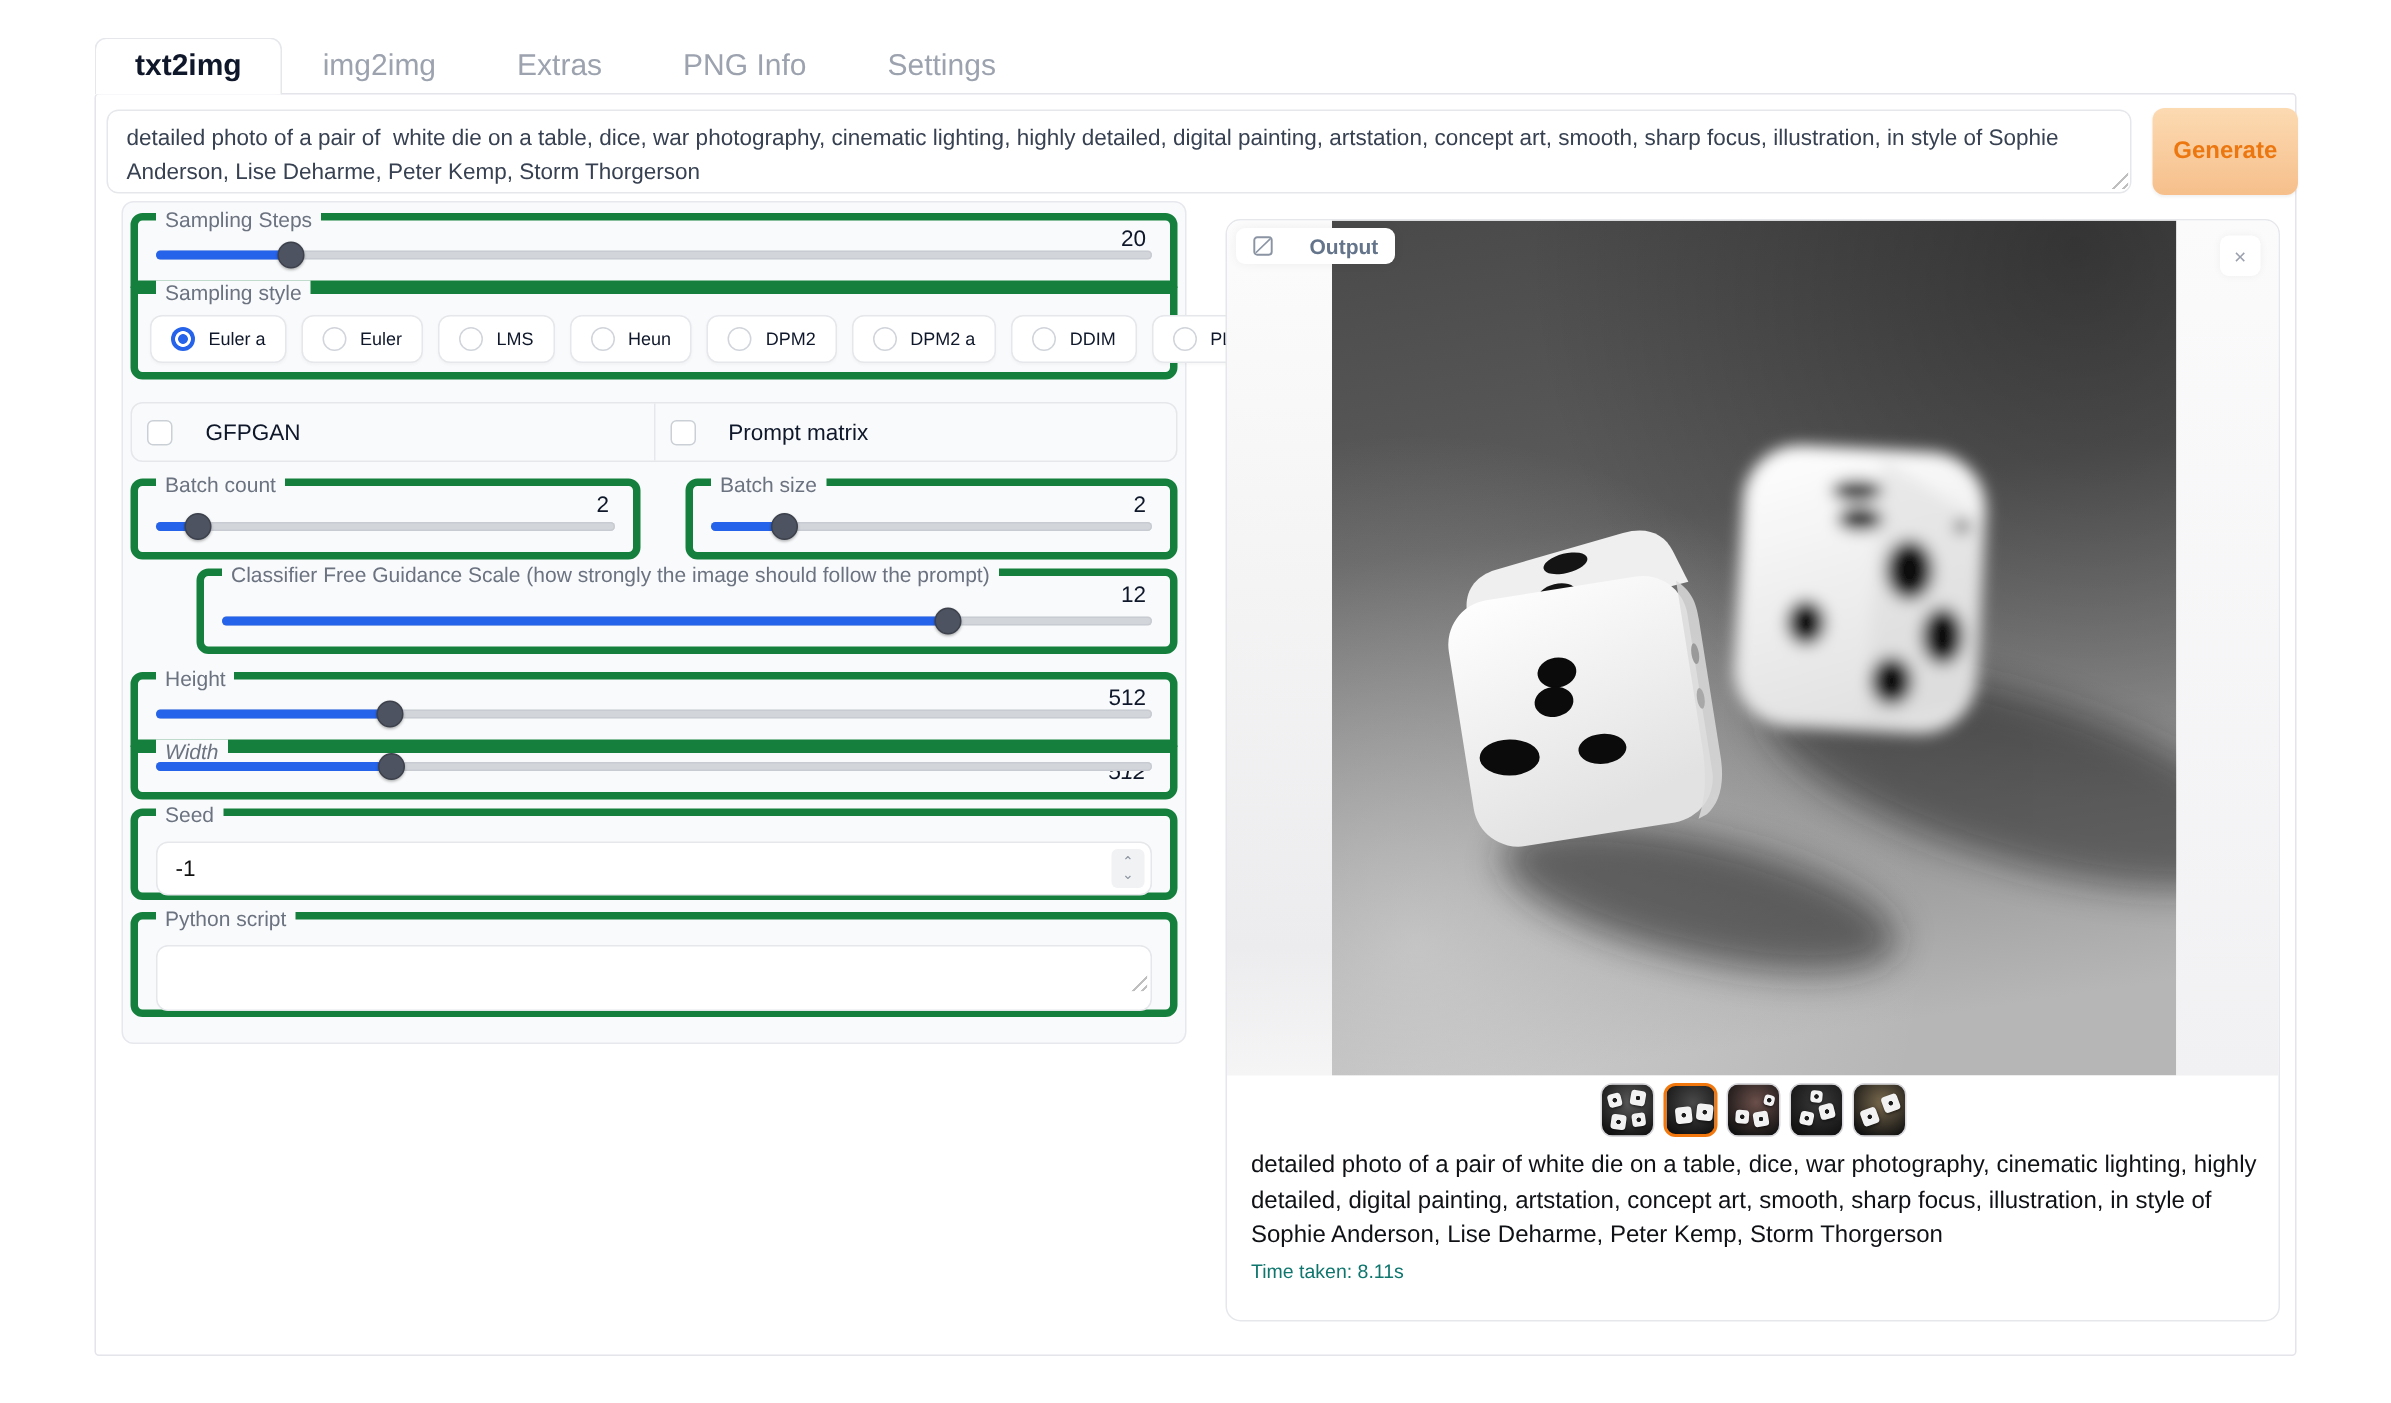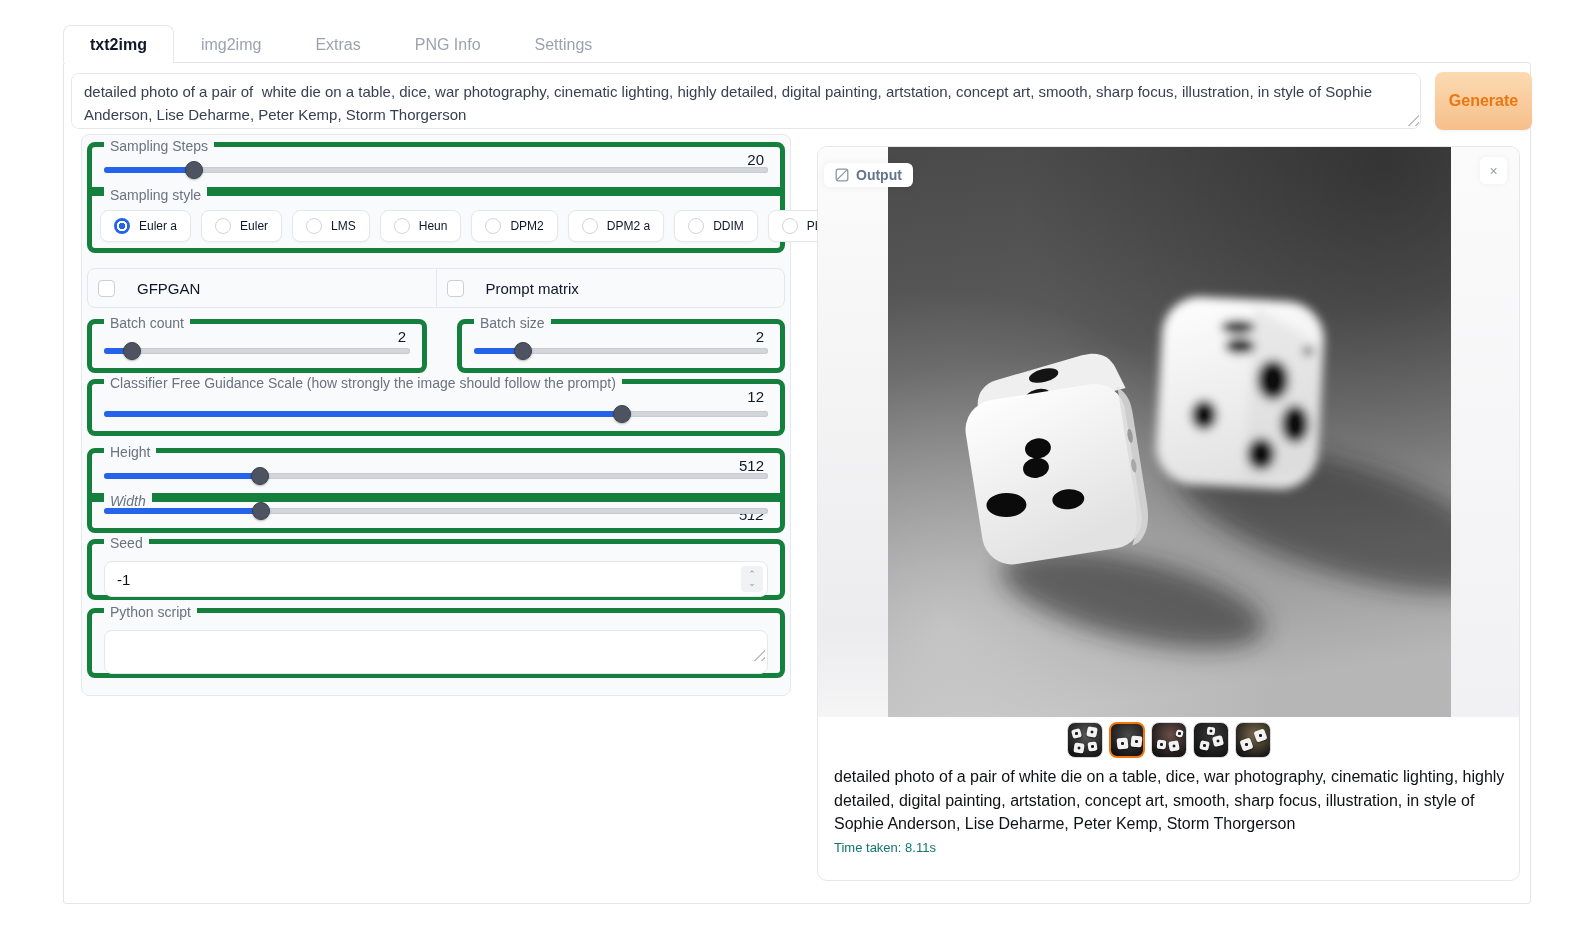--- a/index.html
+++ b/index.html
@@ -1,21 +1,21 @@
 <!DOCTYPE html>
 <html><head>
 <meta charset="utf-8">
 <style>
   * { margin:0; padding:0; box-sizing:border-box; }
   html,body { width:1594px; height:935px; background:#fff; overflow:hidden;
               font-family:"Liberation Sans", sans-serif; color:#111827; }
 
   
   .tab-bar { position:absolute; left:63px; top:25px; height:38px; display:flex; z-index:3; }
-  .tab { padding:0 26px; line-height:37px; font-size:16px; color:#9ca3af; cursor:pointer;
+  .tab { padding:0 26px; line-height:37px; font-size:20px; color:#9ca3af; cursor:pointer;
          border:1px solid transparent; border-bottom:none; border-radius:8px 8px 0 0;text-align:right; }
   .tab.active { background:#fff; border-color:#e5e7eb; color:#0f172a; font-weight:700; }
 
   
   .container { position:absolute; left:63px; top:62px; width:1468px; height:842px;
                background:#fff; border:1px solid #e4e4eb; border-radius:3px; }
 
   
   .prompt-textarea { position:absolute; left:7px; top:10px; width:1350px; height:56px;
                      border:1px solid #e5e7eb; border-radius:8px; background:#fff;
@@ -63,21 +63,21 @@
   .check-half { flex:1; display:flex; align-items:center; gap:22px; padding-left:10px;
                 font-size:15px; color:#0f172a; cursor:pointer; }
   .check-half.first { border-right:1px solid #e5e7eb; }
   .checkbox { width:17px; height:17px; border:1px solid #cbd0d6; border-radius:4px; background:#fff; flex:none; }
 
   .batch-row { margin-top:11px; display:flex; gap:30px; }
   .batch-row .fieldset { height:54px; }
   .fieldset-batch-count { width:340px; }
   .fieldset-batch-size  { flex:1; }
 
-  .fieldset-cfg   { margin-top:6px;  height:57px; }
+  .fieldset-cfg   { margin-top:6px;  height:57px;margin-left:44px; }
   .fieldset-height{ margin-top:12px; height:50px; }
   .fieldset-width { height:36px;font-style:italic; }
   .fieldset-seed  { margin-top:6px;  height:61px; }
   .fieldset-python{ margin-top:8px;  height:70px; }
 
   .seed-input-wrap { position:absolute; left:12px; right:12px; top:17px; height:36px; }
   .seed-input { width:100%; height:100%; border:1px solid #e5e7eb; border-radius:8px; background:#fff;
                 font-family:"Liberation Sans",sans-serif; font-size:15px; color:#111; padding:0 34px 0 12px; outline:none; }
   .spinner { position:absolute; right:5px; top:5px; width:22px; height:26px; background:#f1f2f4;
              border-radius:4px; display:flex; flex-direction:column; align-items:center;
@@ -88,22 +88,22 @@
   .python-grip { position:absolute; right:15px; bottom:12px; }
 
   
   .output-panel { position:absolute; left:753px; top:83px; width:703px; height:735px;
                   border:1px solid #e5e7eb; border-radius:10px; background:#fff; overflow:hidden; }
   .gallery { position:absolute; left:0; top:0; width:100%; height:570px; display:flex; }
   .strip-left  { width:70px; background:linear-gradient(180deg,#fcfcfc 0%,#ececee 85%,#f5f5f6 100%); }
   .strip-right { flex:1;    background:linear-gradient(180deg,#fbfbfc 0%,#f1f1f3 100%); }
   .main-image { width:563px; height:570px; flex:none; cursor:pointer; }
   .output-tag { position:absolute; left:6px; top:5px; background:#fff; border-radius:6px;
-                padding:4px 11px; display:flex; align-items:center; gap:7px; color:#64748b;
-                font-size:14px; font-weight:600; box-shadow:0 0 8px rgba(0,0,0,.06); z-index:2;margin-top:11px; }
+                padding:4px 11px; display:flex; align-items:center; gap:24px; color:#64748b;
+                font-size:14px; font-weight:600; box-shadow:0 0 8px rgba(0,0,0,.06); z-index:2; }
   .close-btn { position:absolute; right:12px; top:10px; width:27px; height:27px; background:#fff;
                border-radius:6px; display:flex; align-items:center; justify-content:center;
                color:#9aa1ad; font-size:14px; cursor:pointer; box-shadow:0 0 6px rgba(0,0,0,.05); z-index:2; }
   .thumb-row { position:absolute; left:0; top:575px; width:100%; display:flex;
                justify-content:center; gap:6px; }
   .thumb { width:36px; height:36px; border-radius:8px; border:1px solid #d8d8dc; position:relative;
            overflow:hidden; cursor:pointer; flex:none; }
   .thumb.selected { border:2px solid #f2770c; }
   .mini-die { position:absolute; background:radial-gradient(circle at 50% 50%, #1a1a1a 1.3px, #f2f2f2 1.7px);
               border-radius:2.5px; box-shadow:0 1px 2px rgba(0,0,0,.55); }

